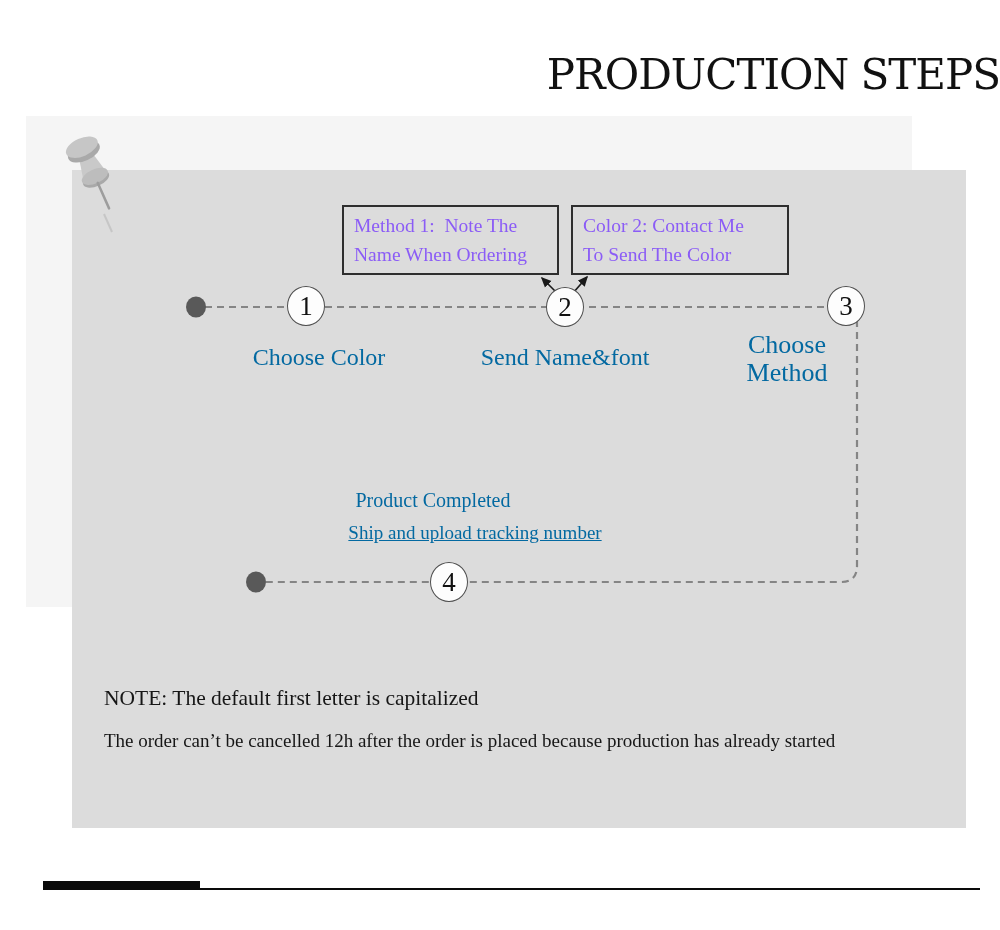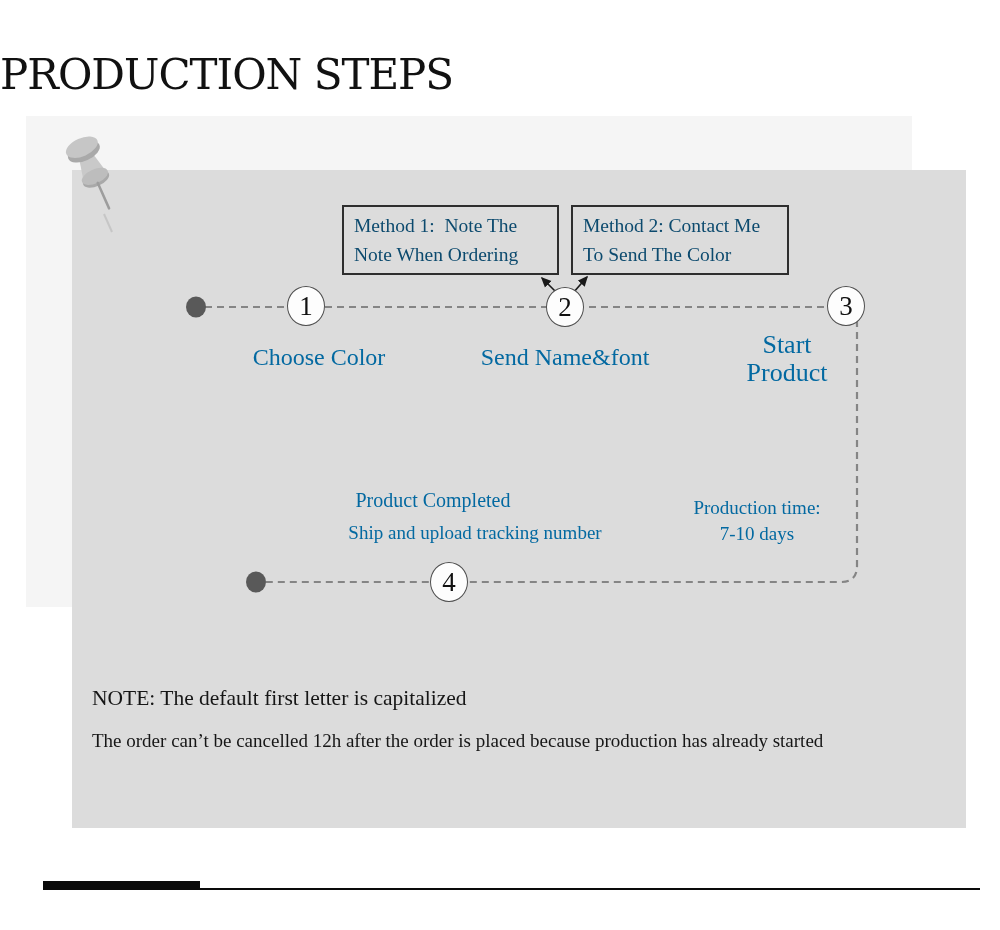--- a/index.html
+++ b/index.html
@@ -5,34 +5,34 @@
   html, body { margin:0; padding:0; }
   body {
     width:1000px; height:930px; background:#ffffff;
     font-family:"Liberation Serif", serif; color:#1a1a1a;
     position:relative; overflow:hidden;
   }
   .page { position:absolute; inset:0; width:1000px; height:930px; }
 
   .title {
     position:absolute; top:50px; left:0; width:1000px;
-    text-align:left; font-family:"DejaVu Serif", serif;
+    text-align:right; font-family:"DejaVu Serif", serif;
     font-size:42px; letter-spacing:-1px; color:#111111; z-index:4;
   }
 
   .panel-light { position:absolute; left:26px; top:116px; width:886px; height:491px; background:#f5f5f5; z-index:0; }
   .panel-dark  { position:absolute; left:72px; top:170px; width:894px; height:658px; background:#dcdcdc; z-index:1; }
 
   .connectors { position:absolute; left:0; top:0; width:1000px; height:930px; z-index:2; }
   .pushpin    { position:absolute; left:58px; top:128px; width:84px; height:112px; z-index:6; }
 
   .method-box {
     position:absolute; border:2px solid #2e2e2e; box-sizing:border-box;
     font-size:19.5px; line-height:29px; padding:4px 10px 0 10px;
-    background:transparent; z-index:3; color:#0c4a6e;
+    background:transparent; z-index:3; color:#8b5cf6;
   }
   .method-box .mline { display:block; white-space:pre; }
   .box1 { left:342px; top:205px; width:217px; height:70px; }
   .box2 { left:571px; top:205px; width:218px; height:70px; }
 
   .step-circle {
     position:absolute; width:36px; height:38px; border-radius:50%;
     background:#fdfdfd; border:1.5px solid #4f4f4f;
     display:flex; align-items:center; justify-content:center;
     font-size:27px; color:#111111; z-index:5; line-height:1;
@@ -40,24 +40,24 @@
   .c1 { left:287px; top:286px; }
   .c2 { left:546px; top:287px; }
   .c3 { left:827px; top:286px; }
   .c4 { left:430px; top:562px; }
 
   .lbl { position:absolute; text-align:center; z-index:4; color:#0369a1; }
   .lbl-choose    { left:219px; top:344px; width:200px; font-size:24px; }
   .lbl-send      { left:465px; top:344px; width:200px; font-size:24px;text-align:center; }
   .lbl-start     { left:706px; top:331px; width:162px; font-size:26px; line-height:28px; }
   .lbl-completed { left:283px; top:489px; width:300px; font-size:20px; }
-  .lbl-ship      { left:275px; top:522px; width:400px; font-size:19px; }
+  .lbl-ship      { left:275px; top:522px; width:400px; font-size:19px;text-decoration:underline; }
   .lbl-prodtime  { left:657px; top:495px; width:200px; font-size:19px; line-height:26px; }
 
-  .note { position:absolute; left:92px; z-index:4; color:#161616; }
+  .note { position:absolute; left:104px; z-index:4; color:#161616; }
   .note-heading { top:686px; font-size:21.5px; }
   .note-1 { top:730px; font-size:19px; }
   .note-2 { top:764px; font-size:17.5px; }
 
   .footer-bar  { position:absolute; left:43px;  top:881px; width:157px; height:9px; background:#0a0a0a; z-index:4; }
   .footer-line { position:absolute; left:200px; top:888px; width:780px; height:2px; background:#0a0a0a; z-index:4; }
 </style>
 </head>
 <body>
 
@@ -89,54 +89,50 @@
     <path d="M205 307 H 847" stroke="#858585" stroke-width="2.2" stroke-dasharray="7 5" fill="none"></path>
     <path d="M857 308 V 566 Q857 582 841 582 H 262" stroke="#858585" stroke-width="2.2" stroke-dasharray="7 5" fill="none"></path>
     <ellipse cx="196" cy="307" rx="10" ry="10.5" fill="#595959"></ellipse>
     <ellipse cx="256" cy="582" rx="10" ry="10.5" fill="#595959"></ellipse>
     <line x1="557" y1="293" x2="542" y2="278" stroke="#1a1a1a" stroke-width="1.6" marker-end="url(#ah)"></line>
     <line x1="573" y1="293" x2="587" y2="277" stroke="#1a1a1a" stroke-width="1.6" marker-end="url(#ah)"></line>
   </svg>
 
   <div class="method-box box1">
     <span class="mline">Method 1:  Note The</span>
-    <span class="mline">Note When Ordering</span>
+    <span class="mline">Name When Ordering</span>
   </div>
   <div class="method-box box2">
-    <span class="mline">Method 2: Contact Me</span>
+    <span class="mline">Color 2: Contact Me</span>
     <span class="mline">To Send The Color</span>
   </div>
 
   <div class="step-circle c1">
     <span>1</span>
   </div>
   <div class="step-circle c2">
     <span>2</span>
   </div>
   <div class="step-circle c3">
     <span>3</span>
   </div>
   <div class="step-circle c4">
     <span>4</span>
   </div>
 
   <div class="lbl lbl-choose">Choose Color</div>
   <div class="lbl lbl-send">Send Name&amp;font</div>
   <div class="lbl lbl-start">
-    <div>Start</div>
-    <div>Product</div>
+    <div>Choose</div>
+    <div>Method</div>
   </div>
 
   <div class="lbl lbl-completed">Product Completed</div>
   <div class="lbl lbl-ship">Ship and upload tracking number</div>
 
-  <div class="lbl lbl-prodtime">
-    <div>Production time:</div>
-    <div>7-10 days</div>
-  </div>
 
   <div class="note note-heading">NOTE: The default first letter is capitalized</div>
   <div class="note note-1">The order can’t be cancelled 12h after the order is placed because production has already started</div>
 
   <div class="footer-bar"></div>
   <div class="footer-line"></div>
 
 </div>
 
 </body></html>

